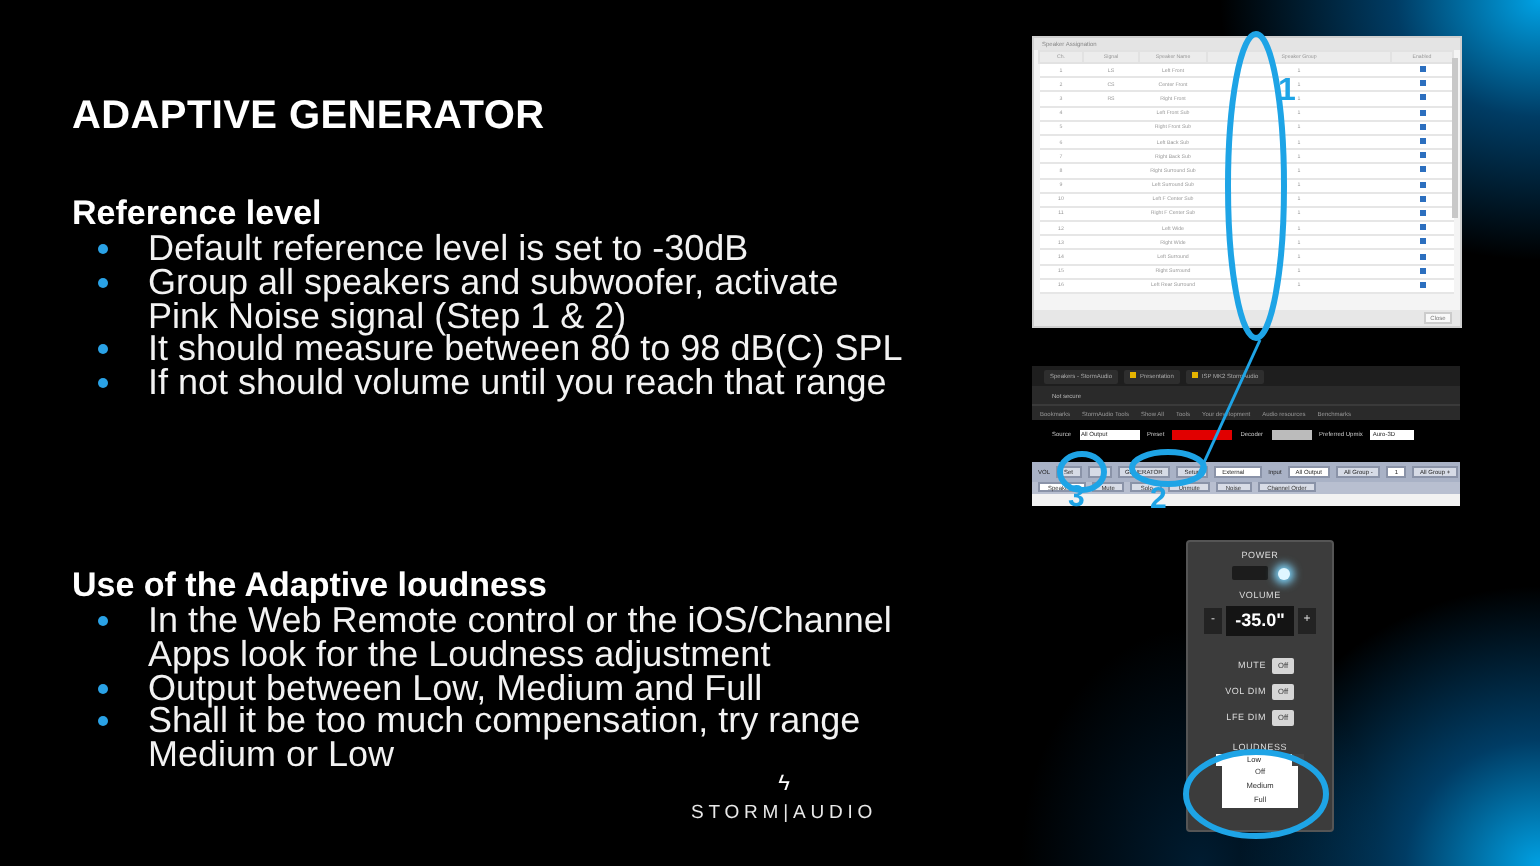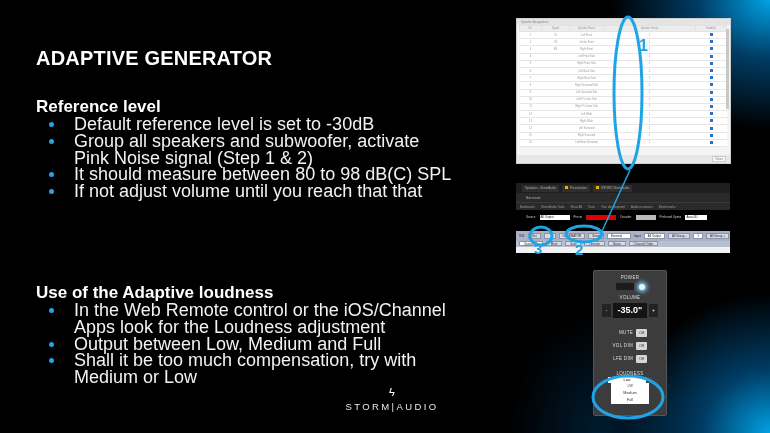--- a/index.html
+++ b/index.html
@@ -76,30 +76,30 @@
 <div class="bg"></div>
 
 <div class="title">ADAPTIVE GENERATOR</div>
 
 <div class="section" style="top:98px">
   <h2>Reference level</h2>
   <ul>
     <li>Default reference level is set to -30dB</li>
     <li style="width:420px">Group all speakers and subwoofer, activate Pink Noise signal (Step 1 &amp; 2)</li>
     <li>It should measure between 80 to 98 dB(C) SPL</li>
-    <li>If not adjust volume until you reach that that</li>
+    <li>If not should volume until you reach that range</li>
   </ul>
 </div>
 
 <div class="section" style="top:284px">
   <h2>Use of the Adaptive loudness</h2>
   <ul>
     <li style="width:440px">In the Web Remote control or the iOS/Channel Apps look for the Loudness adjustment</li>
     <li>Output between Low, Medium and Full</li>
-    <li>Shall it be too much compensation, try with Medium or Low</li>
+    <li>Shall it be too much compensation, try range Medium or Low</li>
   </ul>
 </div>
 
 <div class="logo">
   <div class="bolt">ϟ</div>
   <div class="word">STORM|AUDIO</div>
 </div>
 
 <div class="tbl-shot">
   <div class="cap">Speaker Assignation</div>

